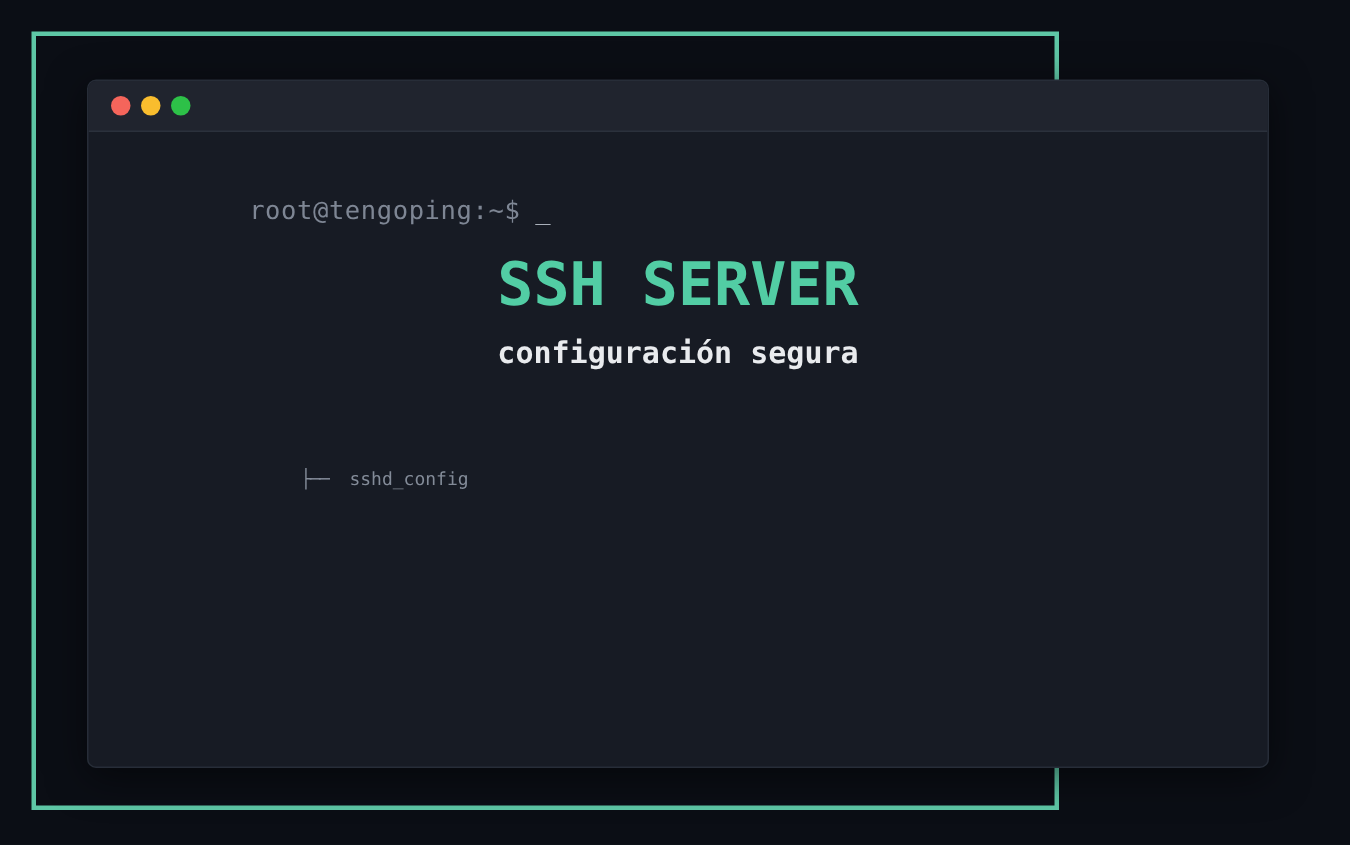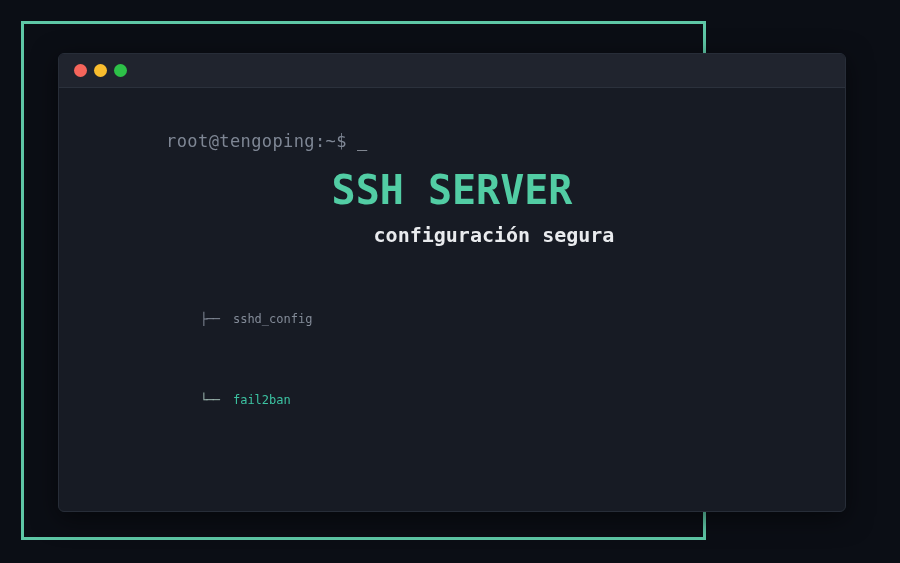--- a/index.html
+++ b/index.html
@@ -82,21 +82,20 @@
   .subtitle {
     position: absolute;
     top: 135px;
     left: 0;
     width: 100%;
     text-align: center;
     font-size: 20px;
     font-weight: bold;
     line-height: 1.2;
     color: #e9ebee;
-    margin-left: 42px;
   }
   .file-tree {
     position: absolute;
     left: 69px;
     top: 191px;
     font-size: 12px;
     line-height: 27px;
     color: #838b98;
   }
   .tree-row {
@@ -135,20 +134,17 @@
       </div>
 
       <div class="main-title" style="color: rgb(82, 205, 164);">SSH SERVER</div>
 
       <div class="subtitle">configuración segura</div>
 
       <div class="file-tree">
         <div class="tree-row">
           <span class="branch">├──</span><span class="label">sshd_config</span>
         </div>
-        <div class="tree-row highlight">
-          <span class="branch">└──</span><span class="label">fail2ban</span>
-        </div>
       </div>
 
     </div>
   </div>
 </div>
 
 </body></html>

